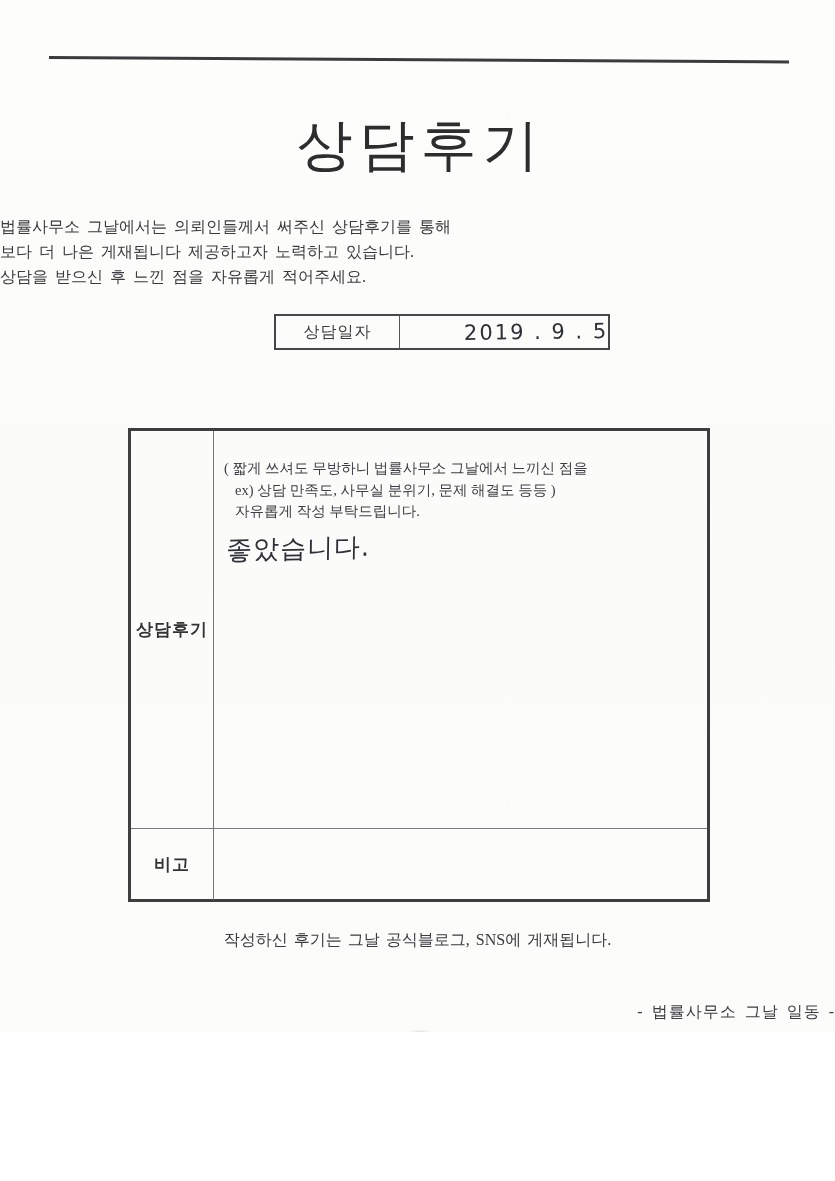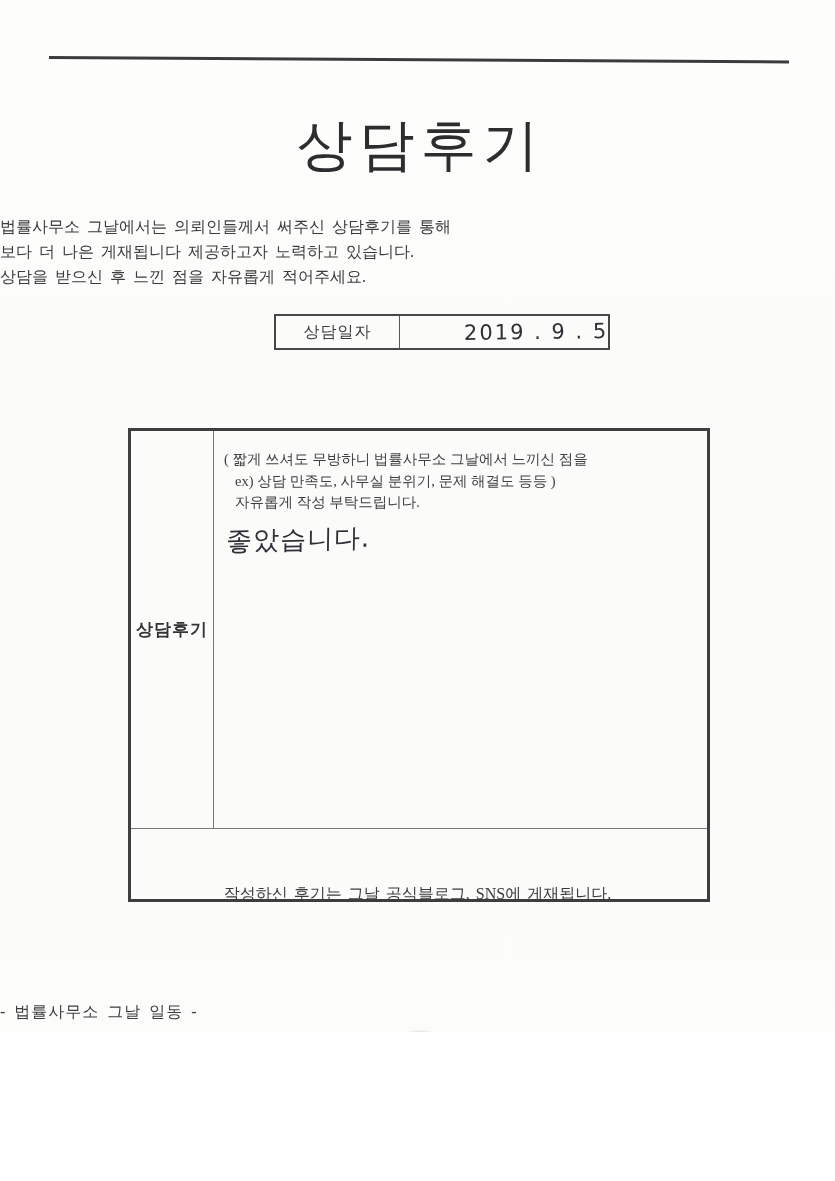--- a/index.html
+++ b/index.html
@@ -80,33 +80,33 @@
   .rt-row { display: flex; }
   .rt-row-review { height: 397px; border-bottom: 1px solid #77777a; }
   .rt-row-remark { height: 71px; }
   .rt-label-cell {
     width: 82px; flex: 0 0 82px;
     border-right: 1px solid #77777a;
     display: flex; align-items: center; justify-content: center;
     font-weight: bold; font-size: 17px; color: #333336;
     letter-spacing: 1px;
   }
-  .rt-content-cell { flex: 1; padding: 18px 14px 0 10px; }
+  .rt-content-cell { flex: 1; padding: 27px 14px 0 10px; }
 
   .hint { font-size: 14.5px; line-height: 21.5px; color: #3e3e44; }
   .hint-indent { padding-left: 11px; }
 
   .footer {
-    position: absolute; left: 0; right: 0; top: 882px;
+    position: absolute; left: 0; right: 0; top: 928px;
     text-align: center; font-size: 16px; line-height: 24px;
     color: #3a3a3f; word-spacing: 2px;
   }
   .signoff {
     position: absolute; left: 0; right: 0; top: 1002px;
-    text-align: left; font-size: 16px; letter-spacing: 1px;
+    text-align: right; font-size: 16px; letter-spacing: 1px;
     color: #3c3c41; word-spacing: 3px;
   }
 
   
   .stamp {
     position: absolute; left: 384px; top: 1032px;
     width: 72px; height: 74px;
     background: radial-gradient(circle at 45% 40%, #48484a 0%, #3e3e41 60%, #424244 100%);
     border-radius: 50%;
     display: flex; align-items: center; justify-content: center;
@@ -157,20 +157,21 @@
           <div>( 짧게 쓰셔도 무방하니 법률사무소 그날에서 느끼신 점을</div>
           <div class="hint-indent">ex) 상담 만족도, 사무실 분위기, 문제 해결도  등등  )</div>
           <div class="hint-indent">자유롭게 작성 부탁드립니다.</div>
         </div>
         <div>
           <span class="hand hand-review">좋았습니다.</span>
         </div>
       </div>
     </div>
     <div class="rt-row rt-row-remark">
+      <div class="rt-label-cell">비고</div>
       <div class="rt-content-cell"></div>
     </div>
   </div>
 
   <div class="footer">
     <div>작성하신 후기는 그날 공식블로그, SNS에 게재됩니다.</div>
   </div>
 
   <div class="signoff">- 법률사무소 그날 일동 -</div>
 

